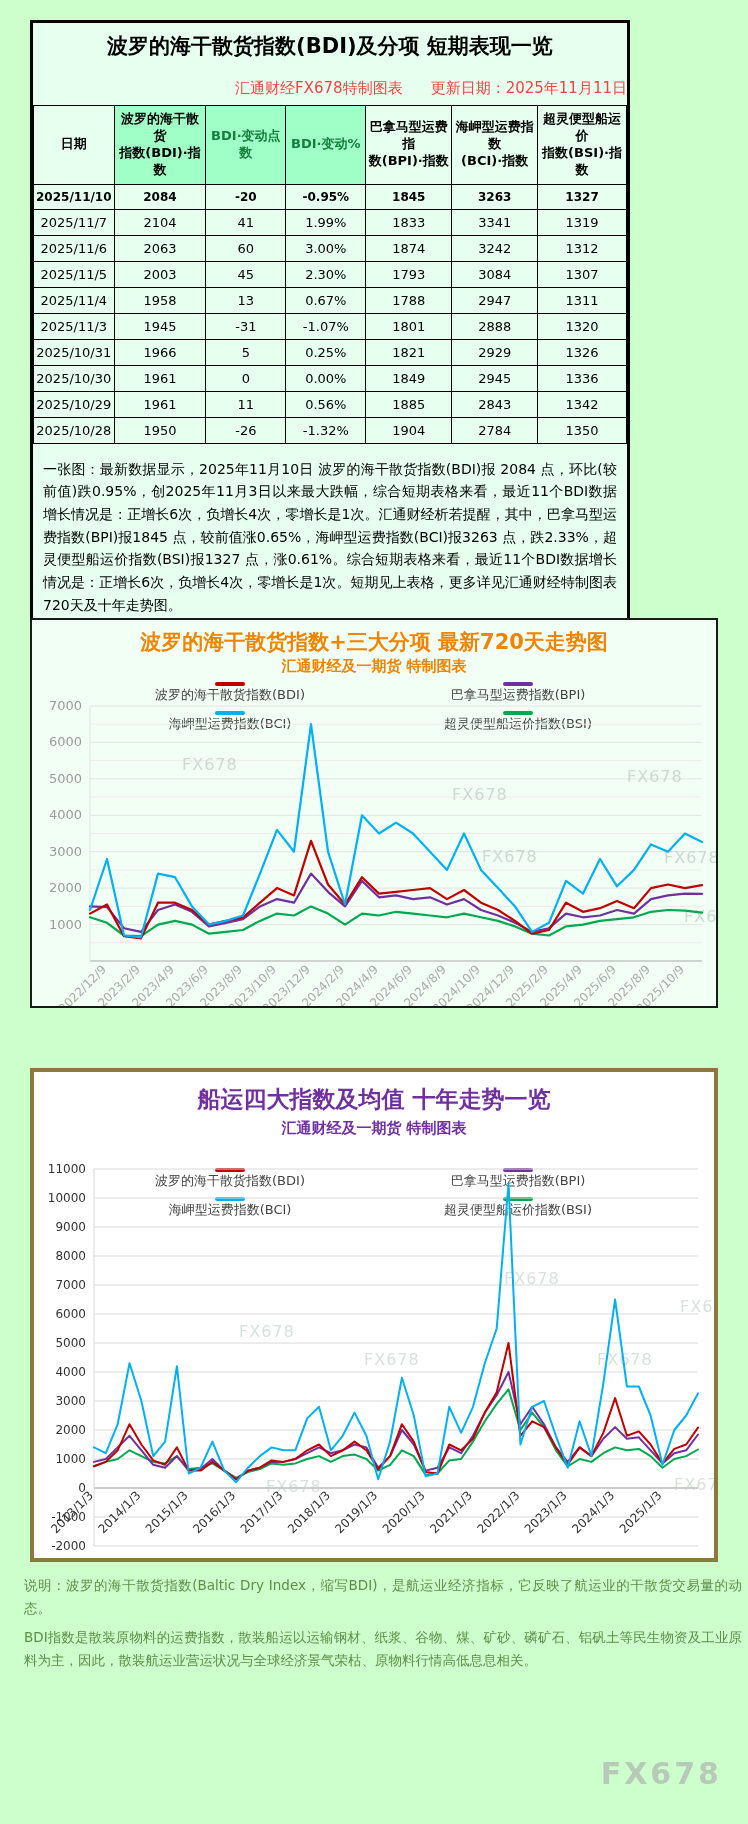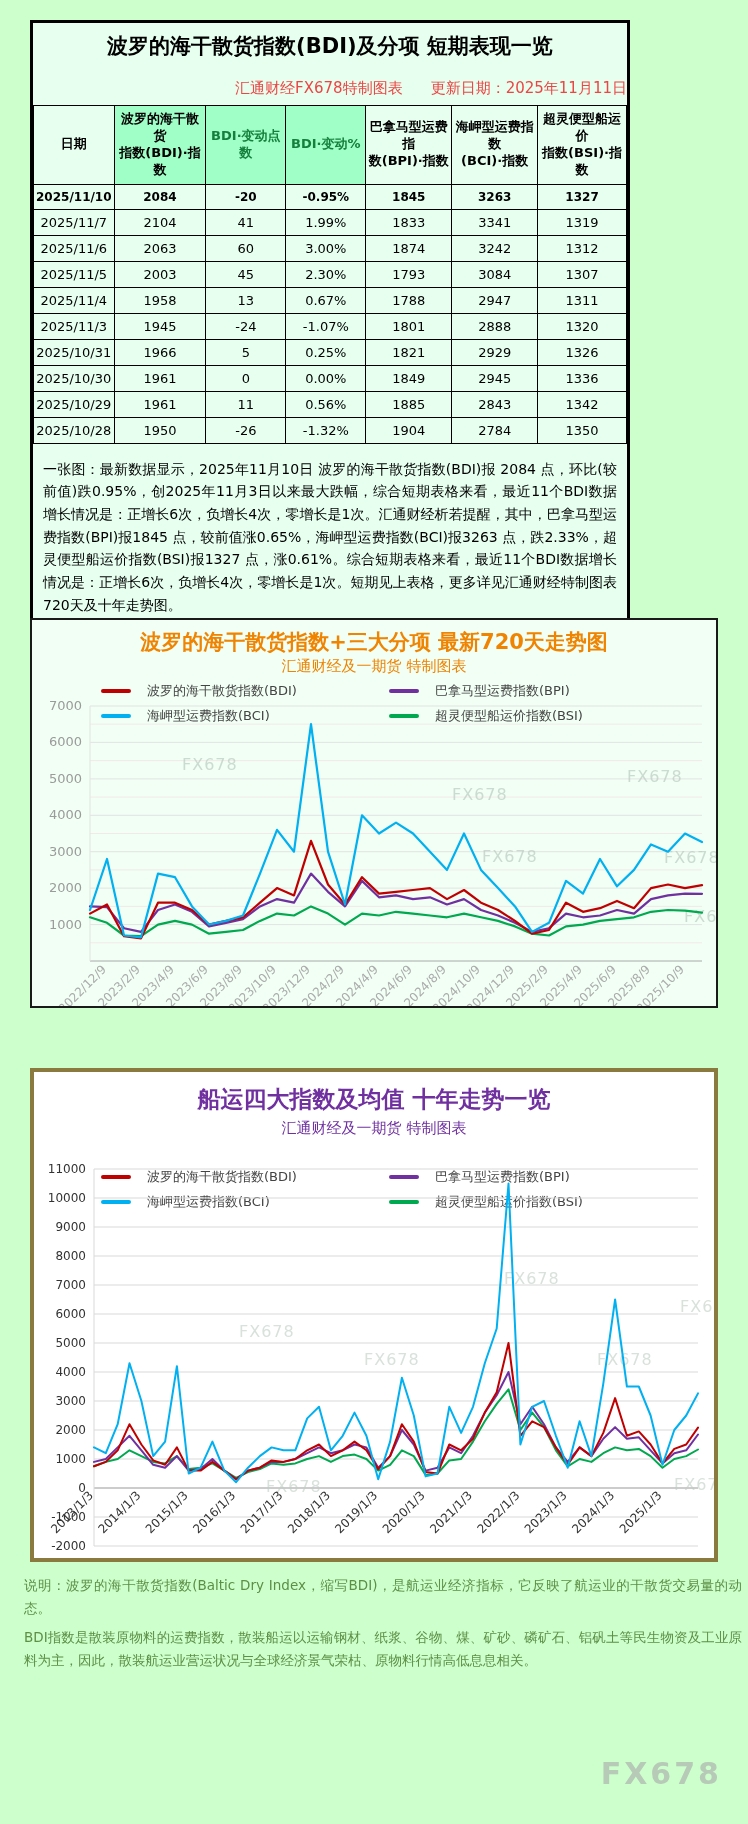--- a/index.html
+++ b/index.html
@@ -19,30 +19,30 @@
   table.bdi th.red{color:#15803d;}
   table.bdi td{font-size:13px;padding:5px 2px;background:#e6ffee;color:#000;}
   table.bdi tr.bold td{font-weight:bold;font-size:12px;}
   .note{font-size:14px;color:#000;line-height:1.62;padding:14px 10px 10px;text-align:justify;}
 
   
   .chart-box{position:absolute;left:30px;box-sizing:border-box;}
   .c1{top:618px;width:688px;height:390px;border:2px solid #1a1a1a;background:#f1fff4;}
   .c2{top:1068px;width:688px;height:494px;border:4px solid #8a7a40;background:#ffffff;}
   .c-title{position:absolute;left:0;right:0;text-align:center;font-weight:bold;}
-  .c-sub{position:absolute;left:0;right:0;text-align:center;font-weight:normal;}
+  .c-sub{position:absolute;left:0;right:0;text-align:center;font-weight:bold;}
   .c1 .c-title{top:8px;font-size:21px;color:#f08300;}
   .c1 .c-sub{top:37px;font-size:15px;color:#f08300;}
   .c2 .c-title{top:12px;font-size:23px;color:#7030a0;}
   .c2 .c-sub{top:47px;font-size:15px;color:#7030a0;}
   .legend{position:absolute;left:0;right:0;display:grid;grid-template-columns:258px 258px;
     justify-content:center;column-gap:30px;row-gap:7px;}
   .c1 .legend{top:62px;}
   .c2 .legend{top:96px;}
-  .lg-item{display:flex;align-items:center;gap:16px;}
+  .lg-item{display:flex;align-items:center;gap:0;flex-direction:column;}
   .lg-swatch{width:30px;height:4px;border-radius:2px;flex:0 0 auto;}
   .lg-label{font-size:13px;color:#444;white-space:nowrap;}
   .chart-box svg{position:absolute;left:0;top:0;width:100%;height:100%;}
 
   
   .footer{position:absolute;left:24px;right:6px;top:1574px;color:#5d8f45;font-size:13.5px;line-height:1.7;}
   .footer div{margin-bottom:6px;text-align:justify;}
   .big-wm{position:absolute;right:26px;top:1756px;font-size:30px;letter-spacing:3px;
     color:#b7c9b7;font-weight:bold;}
 </style>
@@ -114,21 +114,21 @@
             <td>1958</td>
             <td>13</td>
             <td>0.67%</td>
             <td>1788</td>
             <td>2947</td>
             <td>1311</td>
           </tr>
           <tr>
             <td>2025/11/3</td>
             <td>1945</td>
-            <td>-24</td>
+            <td>-31</td>
             <td>-1.07%</td>
             <td>1801</td>
             <td>2888</td>
             <td>1320</td>
           </tr>
           <tr>
             <td>2025/10/31</td>
             <td>1966</td>
             <td>5</td>
             <td>0.25%</td>

